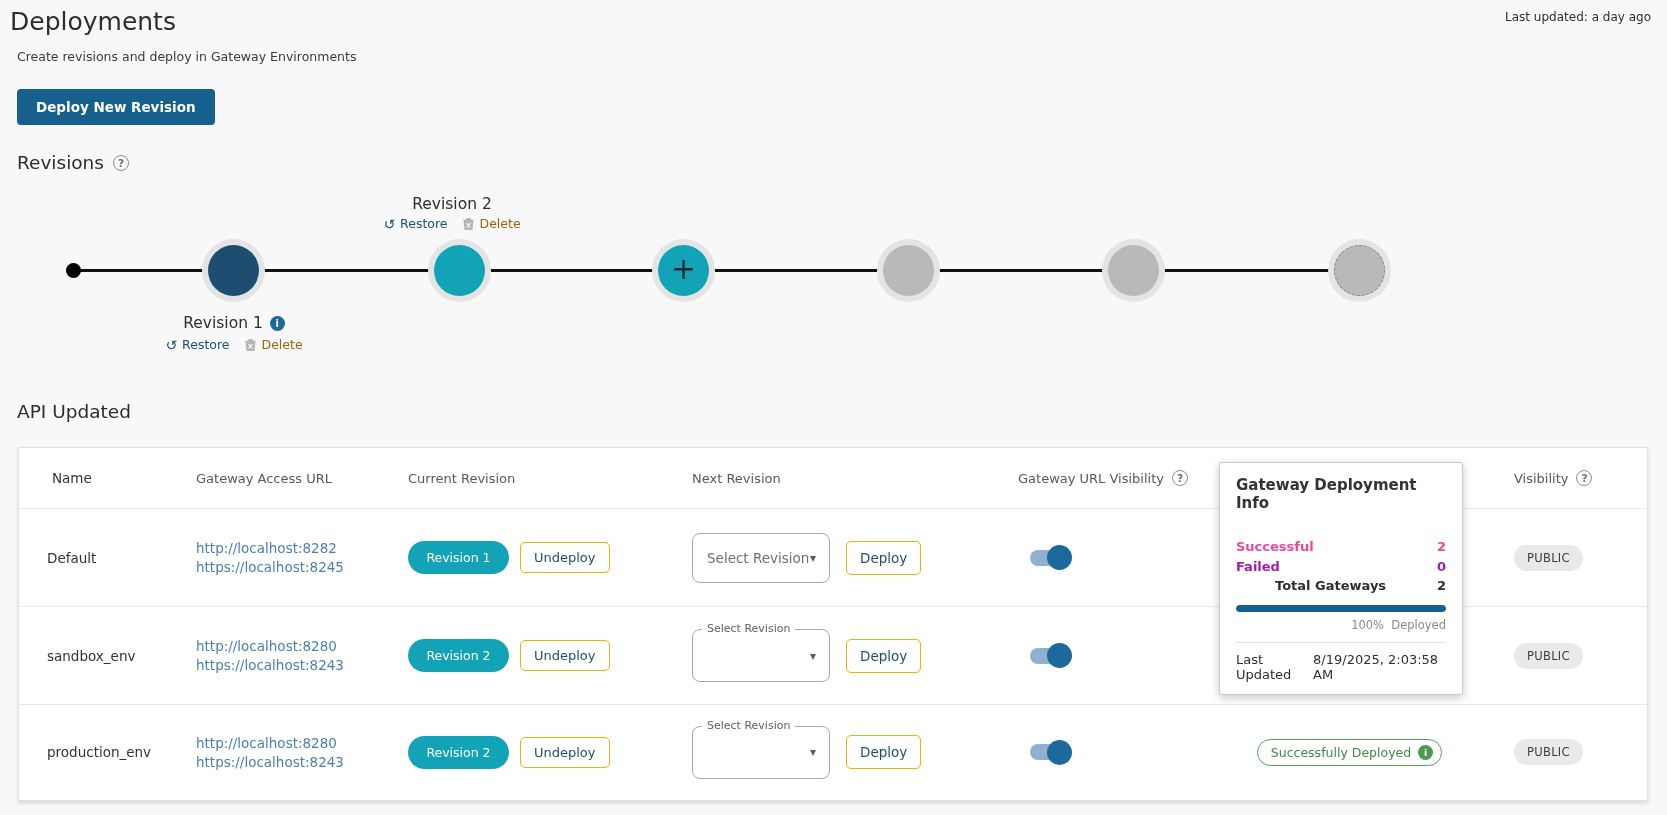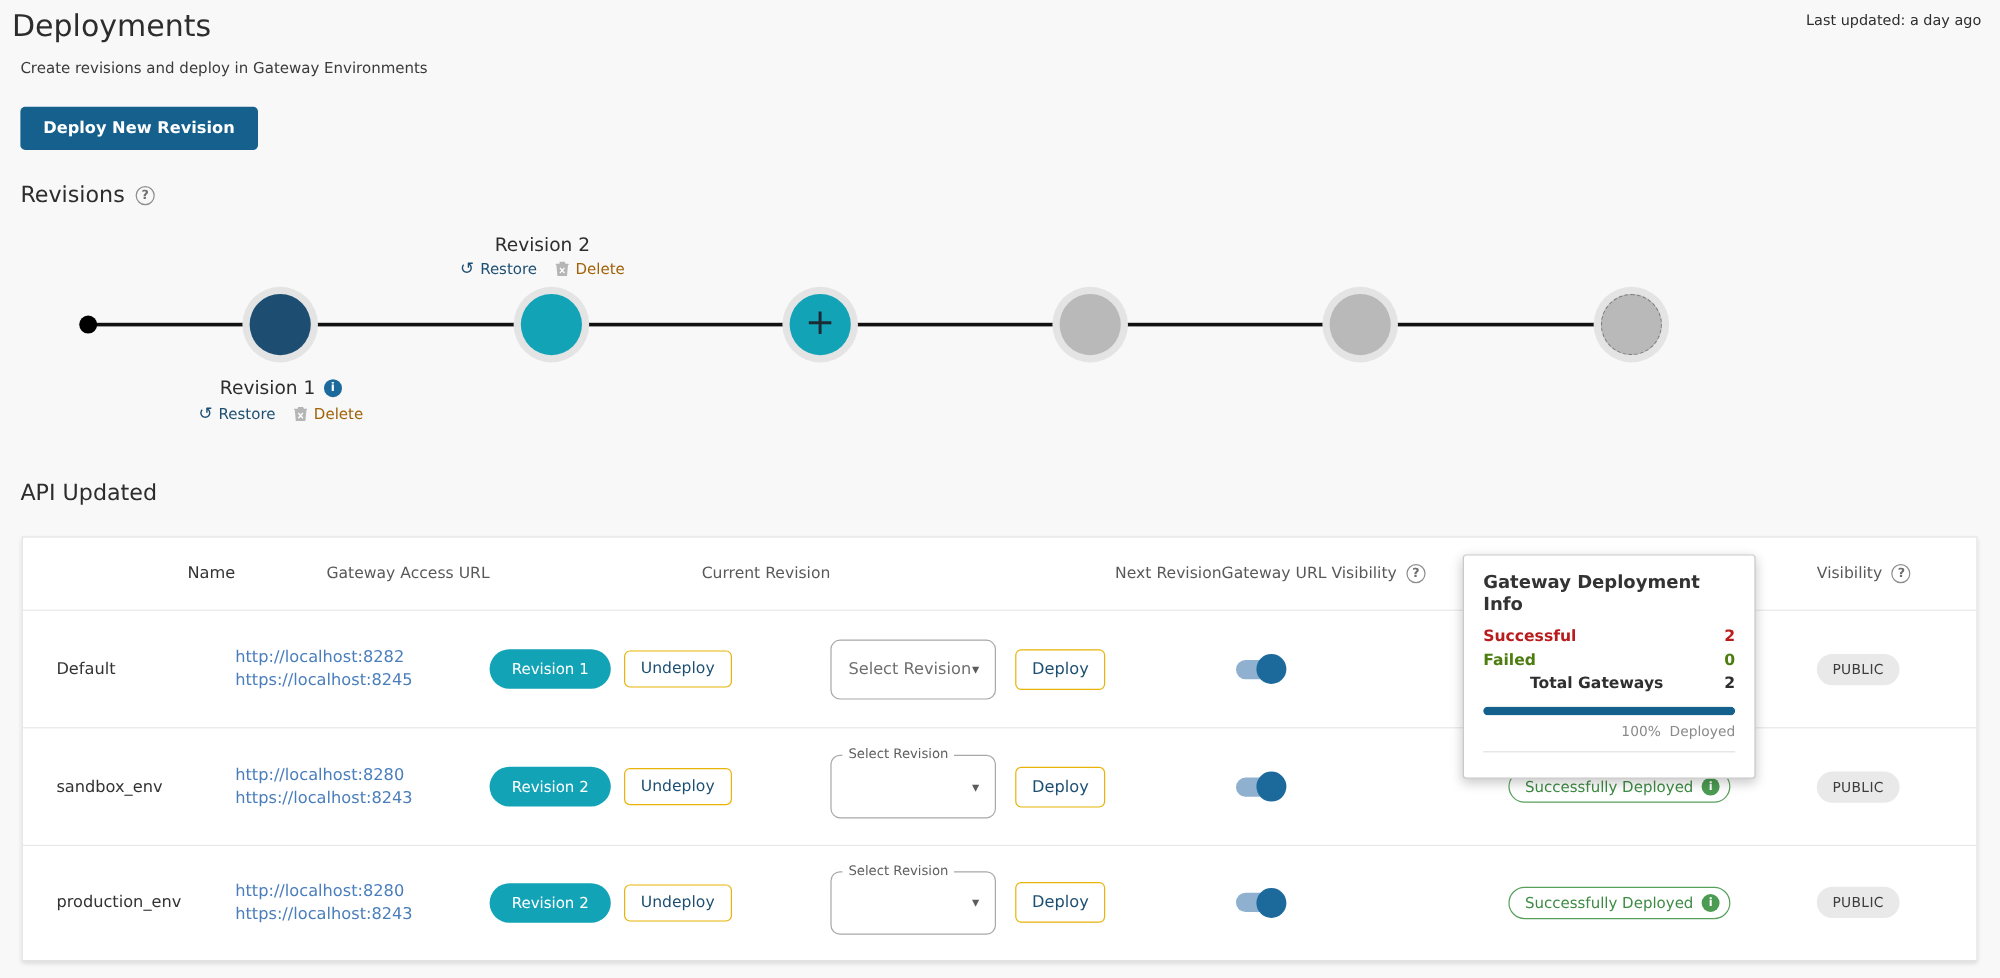--- a/index.html
+++ b/index.html
@@ -56,21 +56,21 @@
   
   .card {
     left:18px; top:447px; width:1630px; height:354px; background:#fff;
     border:1px solid #e2e2e2; box-shadow:0 2px 4px rgba(0,0,0,0.14);
   }
   .grid-row {
     display:grid;
     grid-template-columns:177px 212px 284px 326px 222px 219px 1fr;
     align-items:center;
   }
-  .thead { height:60px; color:#595959; font-size:13px;text-align:right; }
+  .thead { height:60px; color:#595959; font-size:13px; }
   .thead .cell-name { padding-left:33px; }
   .th-flex { display:flex; align-items:center; gap:8px; }
   .tbody-row { height:98px; border-top:1px solid #e8e8e8; }
   .row-3 { height:95px; }
   .cell-name { padding-left:28px; font-size:13.5px; color:#333; }
   .cell-urls { display:flex; flex-direction:column; gap:3px; font-size:13.5px; }
   .gw-link { color:#4a7ebb; text-decoration:none; cursor:pointer; }
 
   .rev-pill {
     background:#13a3b7; color:#fff; font-size:12.5px; border:none; border-radius:17px;
@@ -117,22 +117,22 @@
   }
 
   
   .deploy-tooltip {
     left:1219px; top:462px; width:244px; background:#fff; border:1px solid #c9c9c9;
     border-radius:3px; box-shadow:0 3px 10px rgba(0,0,0,0.22); z-index:10;
     padding:13px 16px 12px;
   }
   .tt-title { font-size:15px; font-weight:700; color:#333; margin-bottom:9px; }
   .tt-row { display:flex; justify-content:space-between; font-size:13px; line-height:1.5; }
-  .tt-green { color:#b91c1c; font-weight:600; }
-  .tt-red { color:#4d7c0f; font-weight:600;text-align:right; }
+  .tt-green { color:#ec4899; font-weight:600;margin-top:16px; }
+  .tt-red { color:#a21caf; font-weight:600;text-align:right; }
   .tt-bold { color:#2f2f2f; font-weight:700;margin-left:39px; }
   .tt-track { height:7px; background:#dcdcdc; border-radius:4px; margin-top:9px; overflow:hidden; }
   .tt-bar { height:7px; background:#15618e; border-radius:4px; }
   .tt-caption { text-align:right; font-size:11.5px; color:#8a8a8a; margin-top:6px; }
   .tt-divider { border:none; border-top:1px solid #e0e0e0; margin:10px 0 9px; }
   .tt-footer { display:flex; justify-content:space-between; font-size:13px; color:#2f2f2f; }
 </style>
 </head>
 <body>
 
@@ -339,13 +339,17 @@
     <span class="tt-bold">2</span>
   </div>
   <div class="tt-track">
     <div class="tt-bar" style="width:100%"></div>
   </div>
   <div class="tt-caption">
     <span>100%</span>&nbsp;
     <span>Deployed</span>
   </div>
   <hr class="tt-divider">
+  <div class="tt-footer">
+    <span>Last Updated</span>
+    <span>8/19/2025, 2:03:58 AM</span>
+  </div>
 </div>
 
 </body></html>

